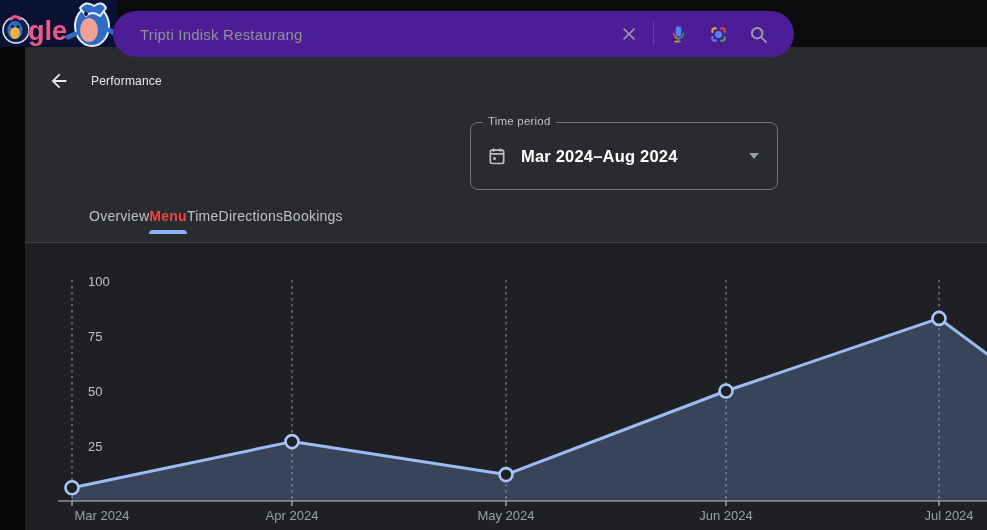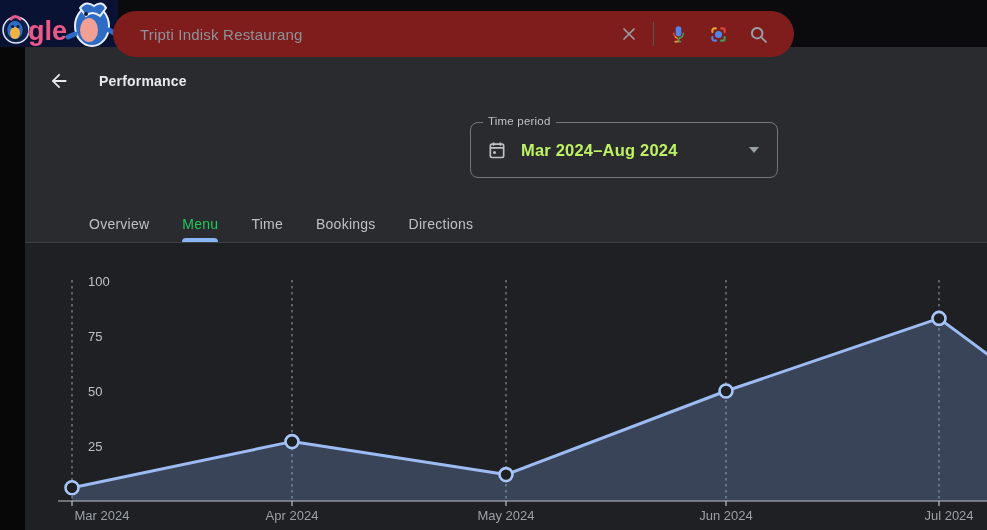--- a/index.html
+++ b/index.html
@@ -10,53 +10,53 @@
     font-family:"Liberation Sans", sans-serif;
     -webkit-font-smoothing:antialiased;
   }
 
   
   .top-strip { position:absolute; left:0; top:0; right:0; height:47px; background:#0b0b0d; }
   .doodle-block { position:absolute; left:0; top:0; width:118px; height:47px; background:#0a1233; overflow:hidden; }
 
   .search-bar {
     position:absolute; left:113px; top:11px; width:681px; height:46px;
-    background:#7f1d1d; border-radius:23px;
+    background:#4c1d95; border-radius:23px;
     display:flex; align-items:center; z-index:6;
   }
   .search-text { margin-left:27px; flex:1; font-size:15px; color:#8e939a; letter-spacing:.2px; }
   .sb-icons { display:flex; align-items:center; margin-right:16px; }
   .sb-btn { width:40px; height:40px; display:flex; align-items:center; justify-content:center; cursor:pointer; }
   .sb-divider { width:1px; height:24px; background:#54585c; margin:0 4px; }
 
   
   .panel { position:absolute; left:25px; top:47px; right:0; bottom:0; background:#2a2b2e; }
 
   .header { position:absolute; left:12px; top:12px; display:flex; align-items:center; gap:10px; }
   .back-btn { width:44px; height:44px; border-radius:50%; display:flex; align-items:center; justify-content:center; cursor:pointer; background:transparent; border:none; }
-  .page-title { font-size:14px; color:#e8eaed; letter-spacing:.2px; font-weight:700;margin-left:8px; }
+  .page-title { font-size:12px; color:#e8eaed; letter-spacing:.2px; font-weight:400; }
 
   .time-field {
-    position:absolute; left:445px; top:75px; width:308px; height:56px;
+    position:absolute; left:445px; top:75px; width:308px; height:68px;
     border:1px solid #73777b; border-radius:8px;
     display:flex; align-items:center; cursor:pointer;
   }
   .time-label {
     position:absolute; top:-8px; left:12px;
     background:#2a2b2e; padding:0 5px;
     font-size:11.5px; color:#bdc1c6; letter-spacing:.2px;
   }
-  .time-value { margin-left:14px; font-size:16.5px; font-weight:700; color:#bef264; letter-spacing:.2px; }
+  .time-value { margin-left:14px; font-size:16.5px; font-weight:700; color:#ffffff; letter-spacing:.2px; }
   .cal-icon { margin-left:16px; display:flex; }
   .dd-arrow { margin-left:auto; margin-right:18px; width:0; height:0;
     border-left:5.5px solid transparent; border-right:5.5px solid transparent; border-top:6px solid #9aa0a6; }
 
-  .tabs { position:absolute; left:64px; top:158px; height:37px; display:flex; gap:33px; }
+  .tabs { position:absolute; left:64px; top:150px; height:37px; display:flex; }
   .tab { position:relative; height:100%; display:flex; align-items:center; font-size:14px; color:#bdc1c6; cursor:pointer; letter-spacing:.25px; }
-  .tab.selected { color:#22c55e; font-weight:400; }
+  .tab.selected { color:#ef4444; font-weight:700; }
   .tab.selected::after { content:""; position:absolute; left:0; right:0; bottom:0; height:4px; background:#8ab4f8; border-radius:4px 4px 0 0; }
 
   .tabs-divider { position:absolute; left:0; right:0; top:195px; height:1px; background:#3f4043; }
 
   .chart-section { position:absolute; left:0; right:0; top:196px; bottom:0; background:#1e2024; }
 
   
   #chart-svg { position:absolute; left:0; top:0; z-index:4; pointer-events:none; }
 </style>
 </head>
@@ -143,22 +143,22 @@
       </svg>
     </span>
     <span class="time-value">Mar 2024–Aug 2024</span>
     <span class="dd-arrow"></span>
   </div>
 
   <div class="tabs" id="tabs">
       <div class="tab">Overview</div>
       <div class="tab selected">Menu</div>
       <div class="tab">Time</div>
+      <div class="tab">Directions</div>
       <div class="tab">Bookings</div>
-      <div class="tab">Directions</div>
     </div>
   <div class="tabs-divider"></div>
 
   <div class="chart-section"></div>
 </div>
 
 <svg id="chart-svg" width="987" height="530" viewBox="0 0 987 530">
     <line x1="72" y1="280" x2="72" y2="501" stroke="rgba(225,228,232,0.65)" stroke-width="1" stroke-dasharray="2.5,3.5"></line>
     <line x1="292" y1="280" x2="292" y2="501" stroke="rgba(225,228,232,0.65)" stroke-width="1" stroke-dasharray="2.5,3.5"></line>
     <line x1="506" y1="280" x2="506" y2="501" stroke="rgba(225,228,232,0.65)" stroke-width="1" stroke-dasharray="2.5,3.5"></line>

